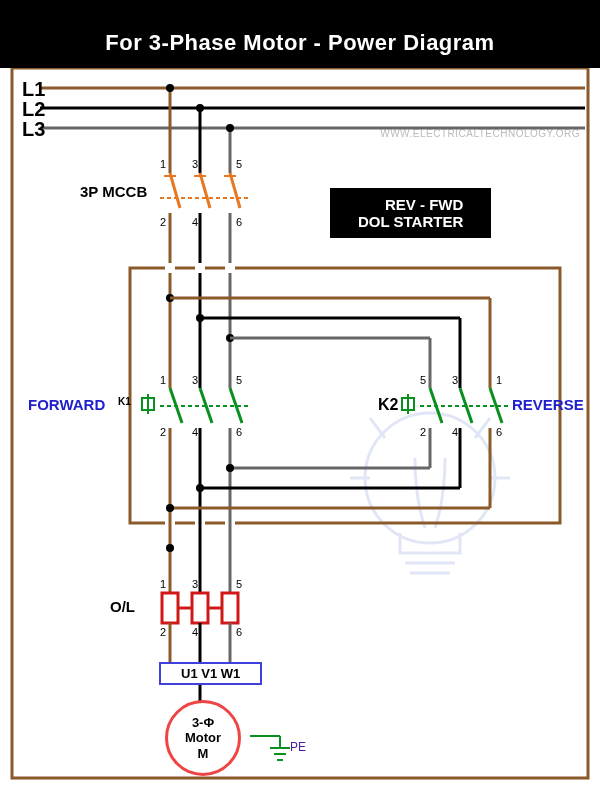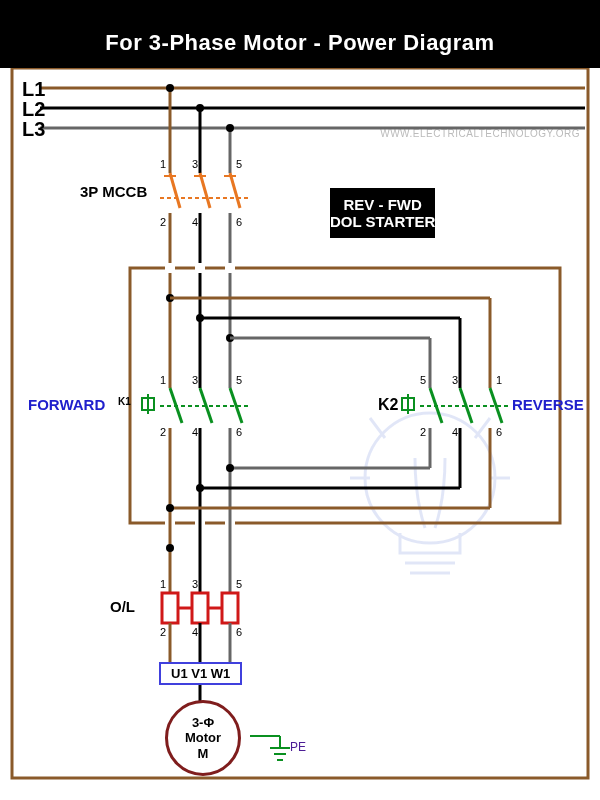--- a/index.html
+++ b/index.html
@@ -6,23 +6,23 @@
   .container{position:relative;width:600px;height:800px;background:#fff;overflow:hidden}
   .header{background:#000;color:#fff;text-align:center;padding:12px 8px;font-weight:bold}
   .header-line1{font-size:22px;letter-spacing:0.5px}
   .header-line2{font-size:22px;letter-spacing:0.5px;margin-top:18px}
   .diagram{position:relative;width:100%;height:720px}
   svg{position:absolute;top:0;left:0}
   .watermark{position:absolute;right:20px;top:60px;color:#bbb;font-size:10px;letter-spacing:0.5px}
   .bulb-wm{position:absolute;left:330px;top:330px;opacity:0.15}
   .label{position:absolute;font-weight:bold;font-size:20px;color:#000}
   .label-blue{color:#2020cc;font-weight:bold}
-  .starter-box{position:absolute;background:#000;color:#fff;padding:8px 0;font-weight:bold;font-size:15px;text-align:center}
-  .term-box{position:absolute;border:2px solid #4040dd;padding:2px 10px;font-weight:bold;font-size:13px;color:#000}
-  .motor-circ{position:absolute;width:70px;height:70px;border:3px solid #7f1d1d;border-radius:50%;text-align:center;font-weight:bold;font-size:13px;line-height:1.2;display:flex;flex-direction:column;justify-content:center;background:#fff}
+  .starter-box{position:absolute;background:#000;color:#fff;padding:8px 28px;font-weight:bold;font-size:15px;text-align:right}
+  .term-box{position:absolute;border:2px solid #4040dd;padding:2px 20px;font-weight:bold;font-size:13px;color:#000}
+  .motor-circ{position:absolute;width:70px;height:70px;border:3px solid #ef4444;border-radius:50%;text-align:center;font-weight:bold;font-size:13px;line-height:1.2;display:flex;flex-direction:column;justify-content:center;background:#fff}
   .term-num{position:absolute;font-size:11px;color:#000}
   .pe-label{position:absolute;font-size:12px;color:#4c1d95}
 </style>
 </head>
 <body>
 
 <div class="container">
   <div class="header">
     <div class="header-line2">For 3-Phase Motor - Power Diagram</div>
   </div>

